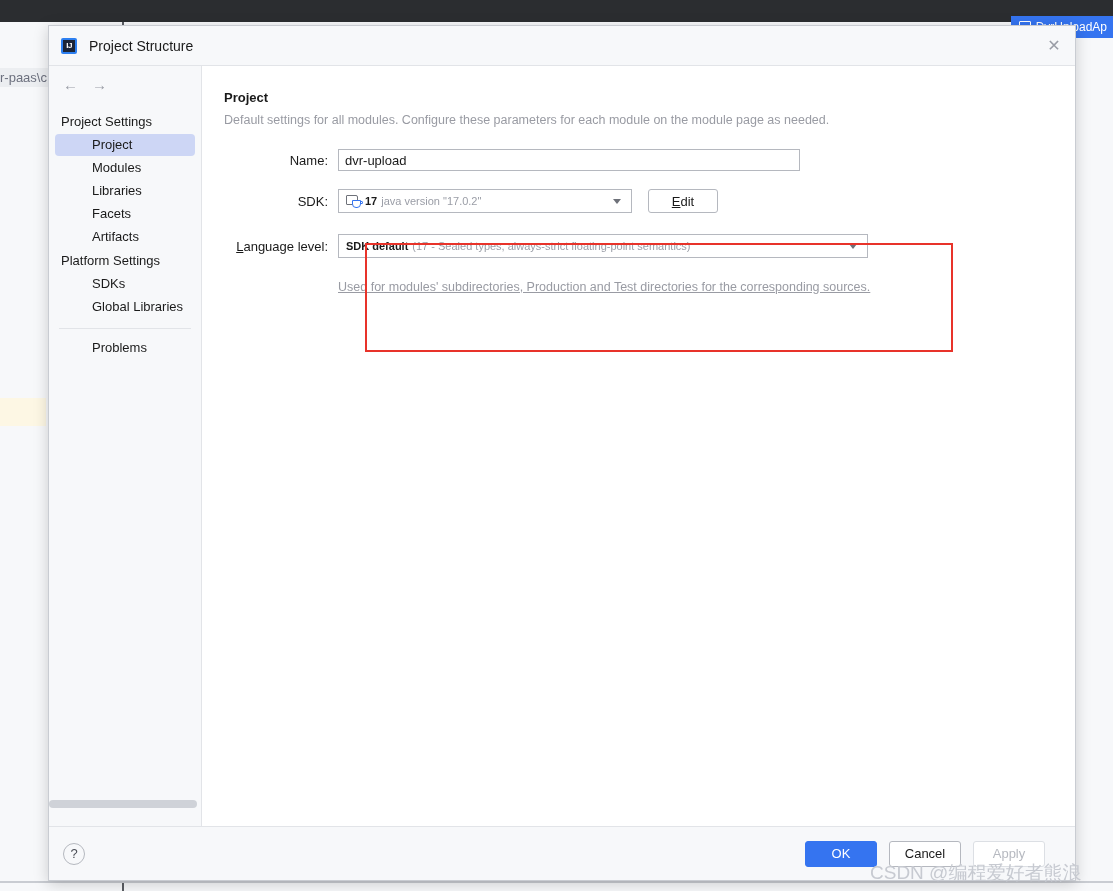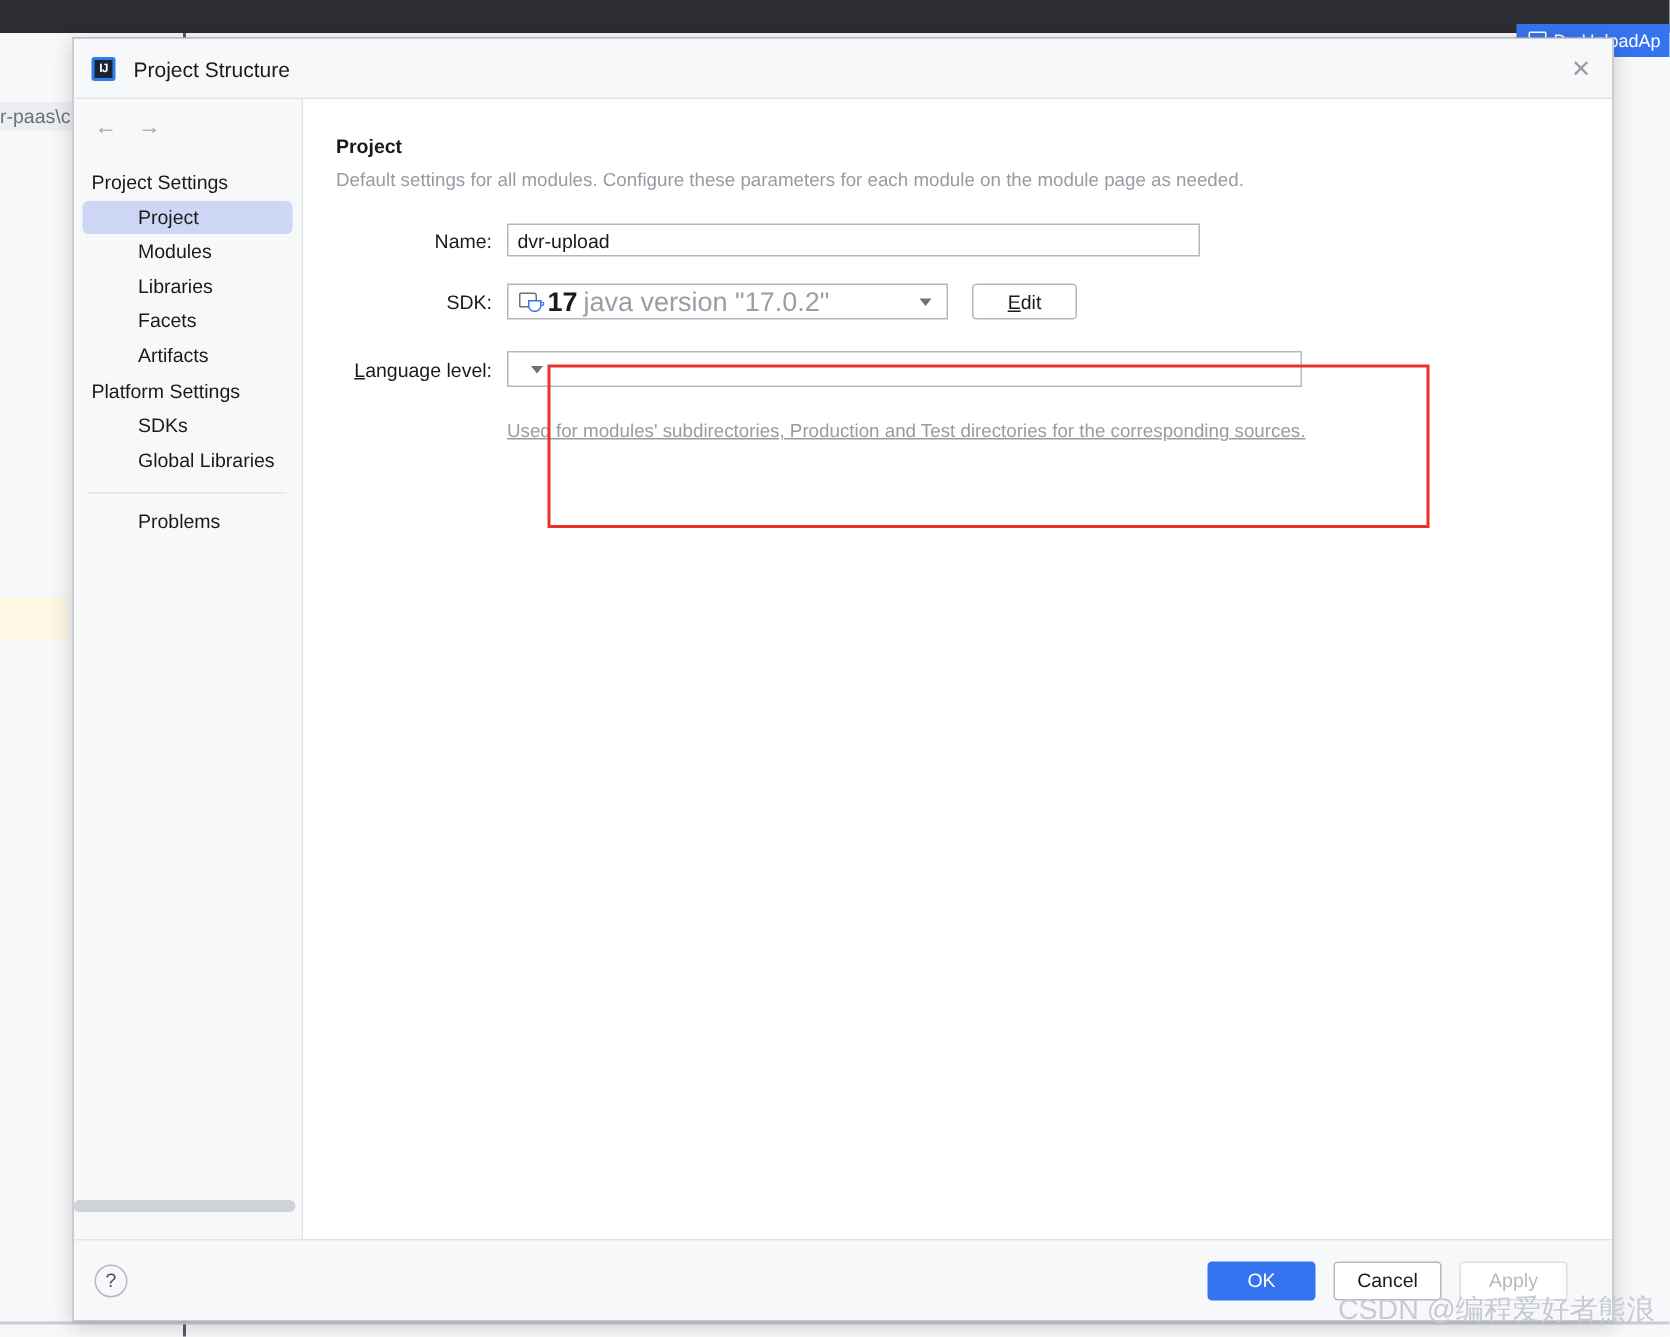--- a/index.html
+++ b/index.html
@@ -82,21 +82,21 @@
     left: 0; top: 881px;
     width: 1113px; height: 2px;
     background: #c9ccd2;
   }
 
   
   #dialog {
     position: absolute;
     left: 48px; top: 25px;
     width: 1028px; height: 856px;
-    background: #737373;
+    background: #a21caf;
     border: 1px solid #c9ccd2;
     box-shadow: 0 3px 14px rgba(0,0,0,.18);
     box-sizing: border-box;
     display: flex;
     flex-direction: column;
   }
 
   
   #dialog-titlebar {
     height: 40px;
@@ -251,21 +251,21 @@
   }
 
   .combo {
     height: 24px;
     border: 1px solid #b5b8bf;
     background: #ffffff;
     box-sizing: border-box;
     display: flex;
     align-items: center;
     padding: 0 4px 0 7px;
-    font-size: 18px;
+    font-size: 11px;
     cursor: pointer;
   }
   .combo .ctext {
     flex: 1 1 auto;
     white-space: nowrap;
     overflow: hidden;
     display: flex;
     align-items: center;
     gap: 4px;
   }
@@ -420,21 +420,21 @@
   #apply-btn {
     width: 72px; height: 26px;
     color: #b6b9c0;
     border-color: #dcdfe4;
     cursor: default;
   }
 
   
   #watermark {
     position: absolute;
-    left: 892px; top: 860px;
+    left: 870px; top: 860px;
     font-size: 19px;
     color: #c7cad1;
     white-space: nowrap;
     pointer-events: none;
     z-index: 60;
     font-family: "Liberation Sans", sans-serif;
   }
 </style>
 </head>
 <body>
@@ -512,20 +512,24 @@
           <span class="caret"></span>
         </div>
         <div class="btn" style="width:70px; margin-left:16px;">
             <span><u>E</u><span>dit</span></span>
           </div>
       </div>
 
       <div class="form-row" style="margin-bottom:22px;">
         <div class="form-label" style="width:104px;"><u>L</u><span>anguage level:</span></div>
         <div class="combo" style="width:530px;">
+          <span class="ctext">
+            <span class="strong">SDK default</span>
+            <span class="muted">(17 - Sealed types, always-strict floating-point semantics)</span>
+          </span>
           <span class="caret"></span>
         </div>
       </div>
 
       <div class="hint-text" style="margin-left:114px;text-decoration:underline;">Used for modules' subdirectories, Production and Test directories for the corresponding sources.</div>
 
     </div>
 
     <div id="red-box"></div>
   </div>

